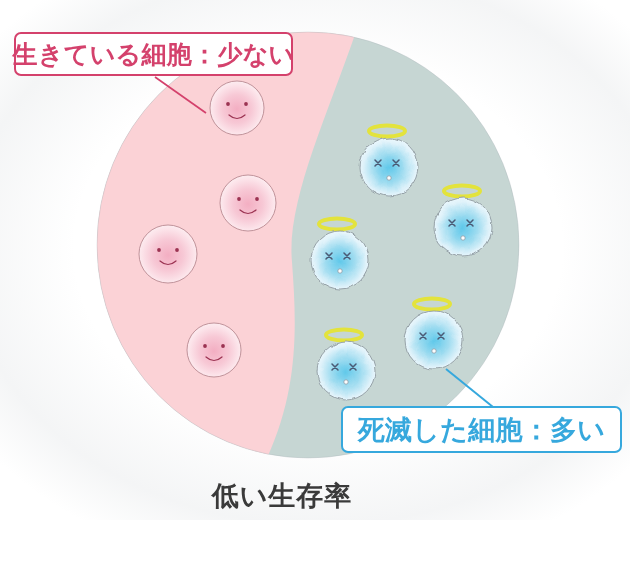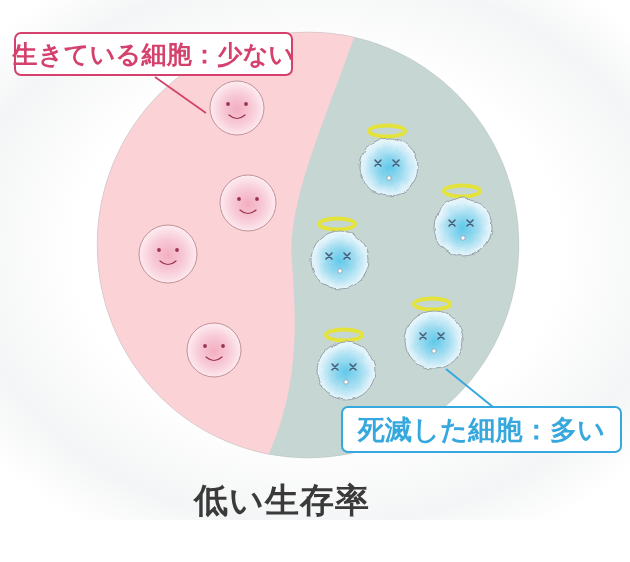--- a/index.html
+++ b/index.html
@@ -41,21 +41,21 @@
     left:341px;top:406px;width:281px;height:47px;
     border:2px solid #36a8dd;
     color:#36a8dd;
     font-size:27px;
   }
   .caption{
     position:absolute;
     left:0;top:478px;width:564px;
     text-align:center;
     color:#3a3a3a;
-    font-size:34px;
+    font-size:27px;
     font-weight:700;
     letter-spacing:1px;
   }
 </style>
 </head>
 <body>
 
 <div id="stage">
 
   <div class="bg-wash"></div>

